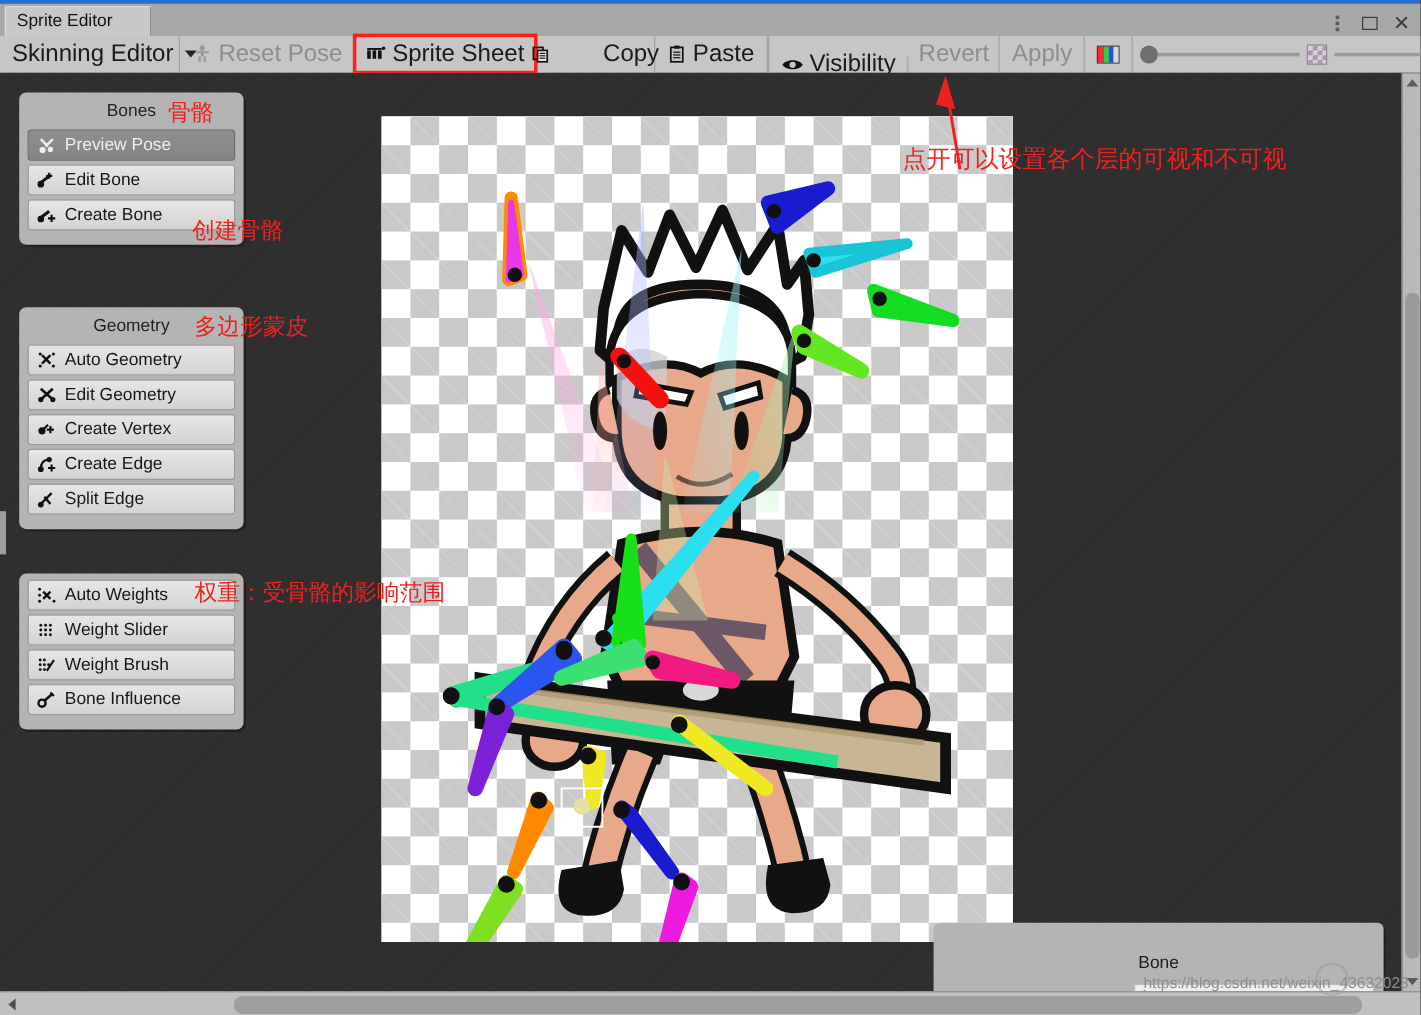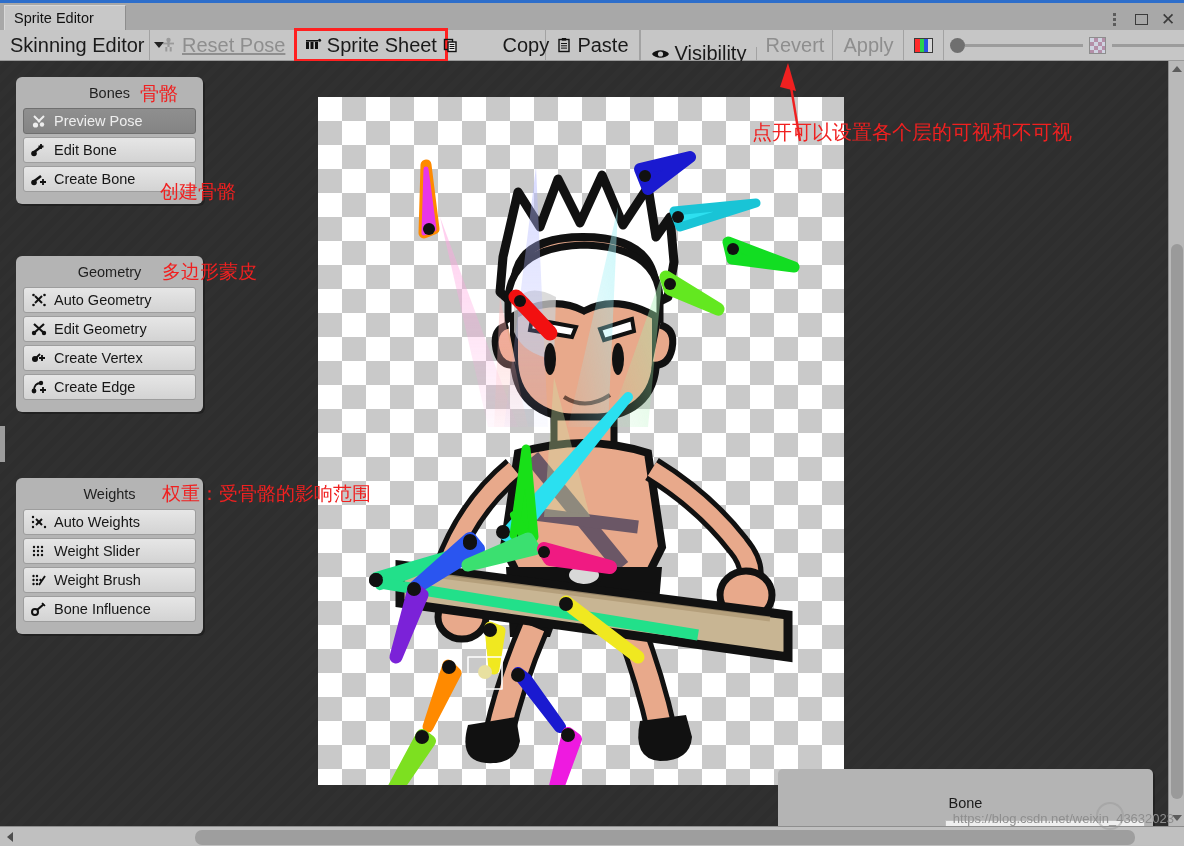--- a/index.html
+++ b/index.html
@@ -279,21 +279,21 @@
     <span>Sprite Editor</span>
   </div>
 
   <div class="toolbar">
 
     <div class="tb-item" style="width:150px;justify-content:flex-start;">
       <span>Skinning Editor</span>
       <span class="dd-caret"></span>
     </div>
 
-    <div class="tb-item disabled" style="width:148px;text-decoration:underline;">
+    <div class="tb-item disabled" style="width:148px;">
       <span class="ico">
         <svg width="17" height="17" viewBox="0 0 17 17">
           <circle cx="8.5" cy="3" r="2.2" fill="#9a9a9a"></circle>
           <rect x="7.4" y="5" width="2.2" height="5" fill="#9a9a9a"></rect>
           <rect x="3" y="5.6" width="11" height="1.8" fill="#9a9a9a"></rect>
           <rect x="5.3" y="10" width="2" height="4.5" fill="#9a9a9a"></rect>
           <rect x="9.7" y="10" width="2" height="4.5" fill="#9a9a9a"></rect>
         </svg>
       </span>
       <span>Reset Pose</span>
@@ -612,25 +612,34 @@
           <svg width="16" height="16" viewBox="0 0 16 16">
             <path d="M3 12 Q3 4 10 4" stroke="#111" stroke-width="1.8" fill="none"></path>
             <circle cx="3" cy="12" r="2.4" fill="#111"></circle>
             <circle cx="10" cy="4" r="2.2" fill="#111"></circle>
             <path d="M12 8 L12 14 M9 11 L15 11" stroke="#111" stroke-width="1.8"></path>
           </svg>
         </span>
         <span>Create Edge</span>
       </div>
 
+      <div class="tool-btn">
+        <span class="tico">
+          <svg width="16" height="16" viewBox="0 0 16 16">
+            <path d="M3 12 L12 3" stroke="#111" stroke-width="2"></path>
+            <path d="M11 12 L6 6" stroke="#111" stroke-width="2"></path>
+            <circle cx="3" cy="12.5" r="2.4" fill="#111"></circle>
+          </svg>
+        </span>
+        <span>Split Edge</span>
+      </div>
     </div>
     <div class="anno" style="left:162px; top:198px;">多边形蒙皮</div>
 
     <div class="panel" style="left:16px; top:417px;">
-      <div class="panel-title">Weights</div>
 
       <div class="tool-btn">
         <span class="tico">
           <svg width="16" height="16" viewBox="0 0 16 16">
             <path d="M5 11 L11 5" stroke="#111" stroke-width="2"></path>
             <path d="M11 11 L5 5" stroke="#111" stroke-width="2"></path>
             <circle cx="2" cy="3" r="1.2" fill="#111"></circle>
             <circle cx="2" cy="8" r="1.2" fill="#111"></circle>
             <circle cx="2" cy="13" r="1.2" fill="#111"></circle>
             <circle cx="14" cy="13" r="1.2" fill="#111"></circle>

